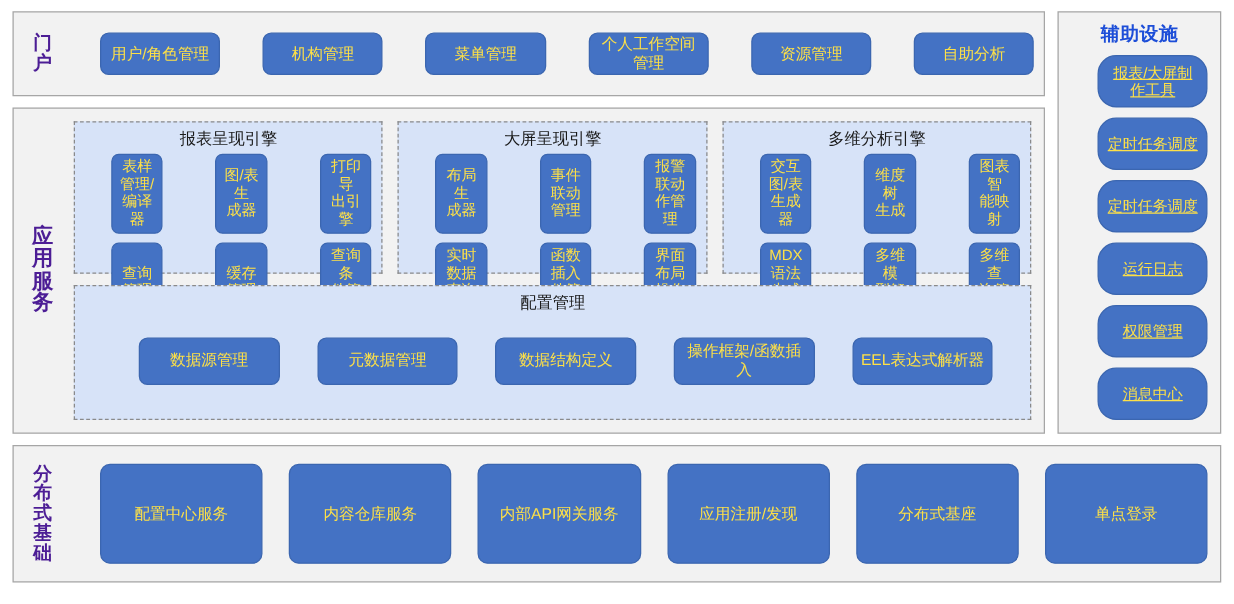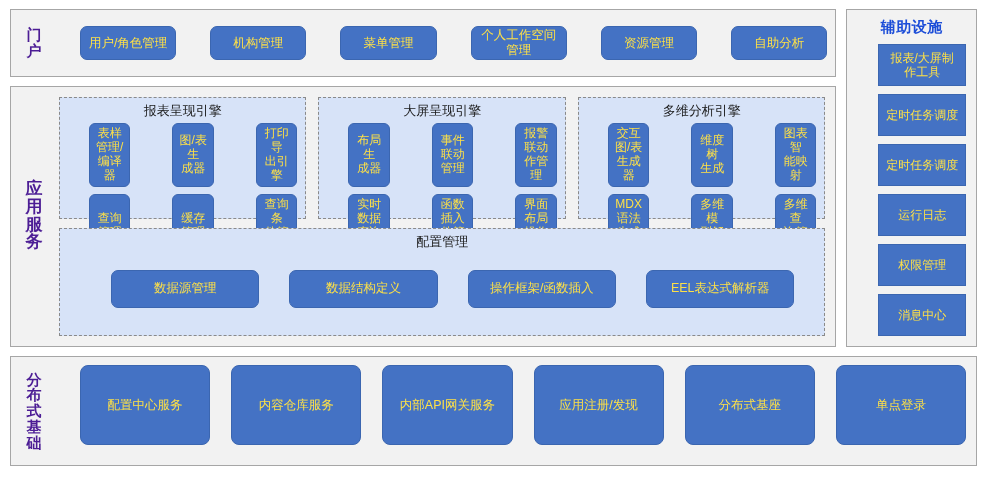--- a/index.html
+++ b/index.html
@@ -212,41 +212,43 @@
     flex-direction: column;
     justify-content: space-between;
     gap: 8px;
     width: 100%;
     flex: 1;
     padding-bottom: 2px;
   }
   .btn.aux-btn {
     flex: 1 1 0;
     font-size: 12px;
-    border-radius: 0;
+    border-radius: 15px;
     min-height: 30px;
+    text-decoration: underline;
   }
 
   
   .base-panel {
     margin-top: 9px;
     height: 110px;
     display: flex;
     flex-direction: row;
     align-items: stretch;
     padding: 8px 10px 8px 0;
   }
   .base-label {
     width: 46px;
     font-size: 15px;
   }
   .base-row {
     flex: 1;
     display: flex;
     flex-direction: row;
+    align-items: center;
     gap: 0;
     padding-left: 2px;
   }
   .btn.base-btn {
     flex: 1 1 0;
     height: 80px;
     font-size: 12.5px;
     border-radius: 8px;
   }
 </style>
@@ -332,20 +334,21 @@
 询管理</div>
               </div>
             </div>
 
           </div>
 
           <div class="dashgroup config-group">
             <div class="group-title">配置管理</div>
             <div class="config-row">
               <div class="btn config-btn">数据源管理</div>
+              <div class="btn config-btn">元数据管理</div>
               <div class="btn config-btn">数据结构定义</div>
               <div class="btn config-btn">操作框架/函数插入</div>
               <div class="btn config-btn">EEL表达式解析器</div>
             </div>
           </div>
 
         </div>
       </div>
 
     </div>

